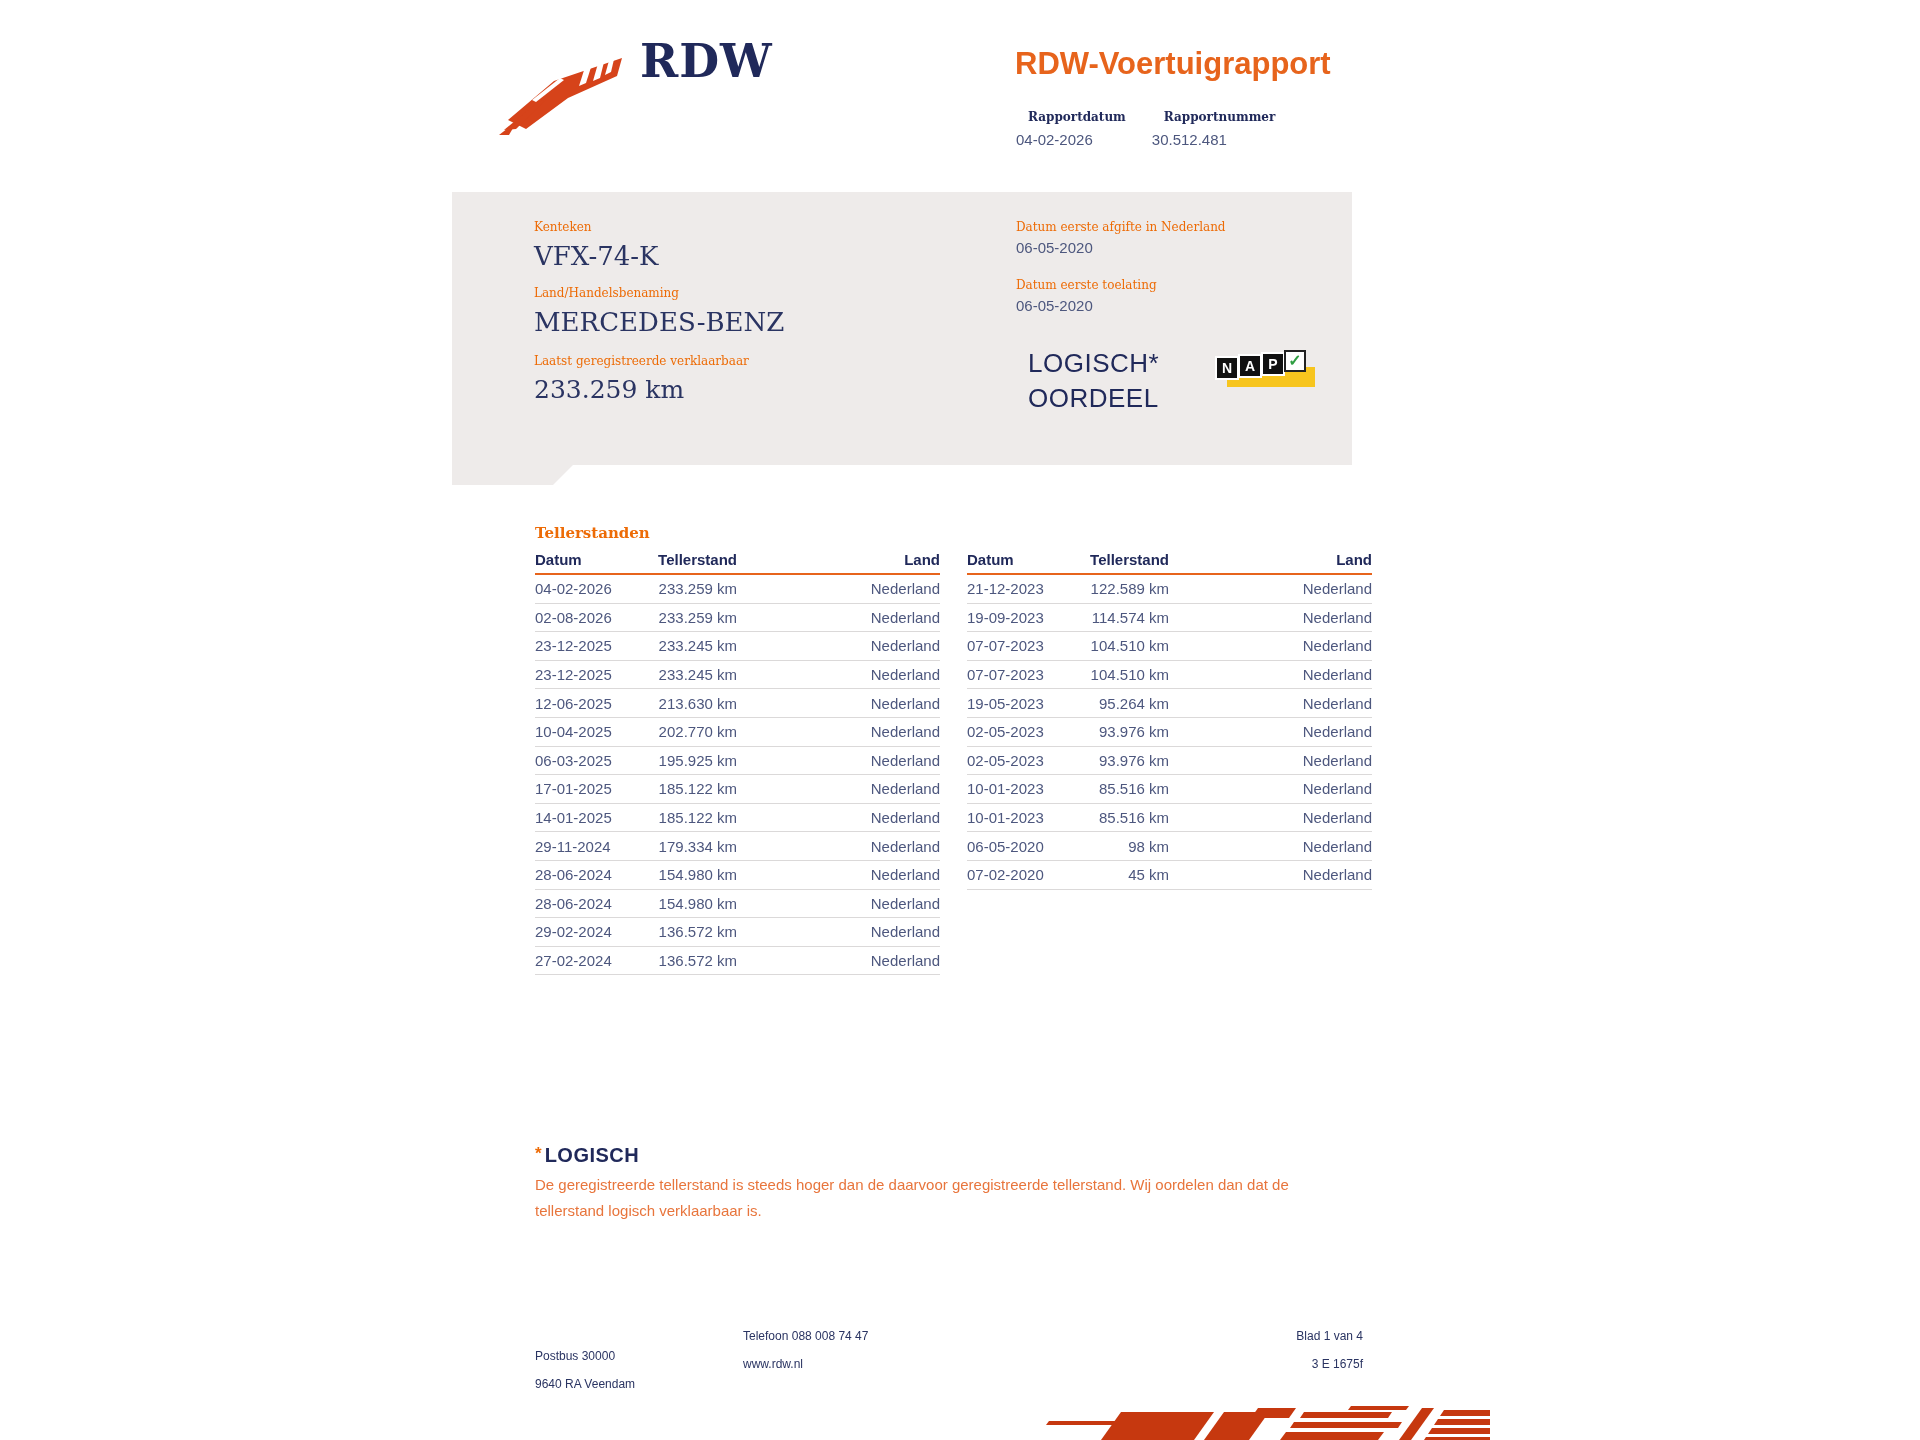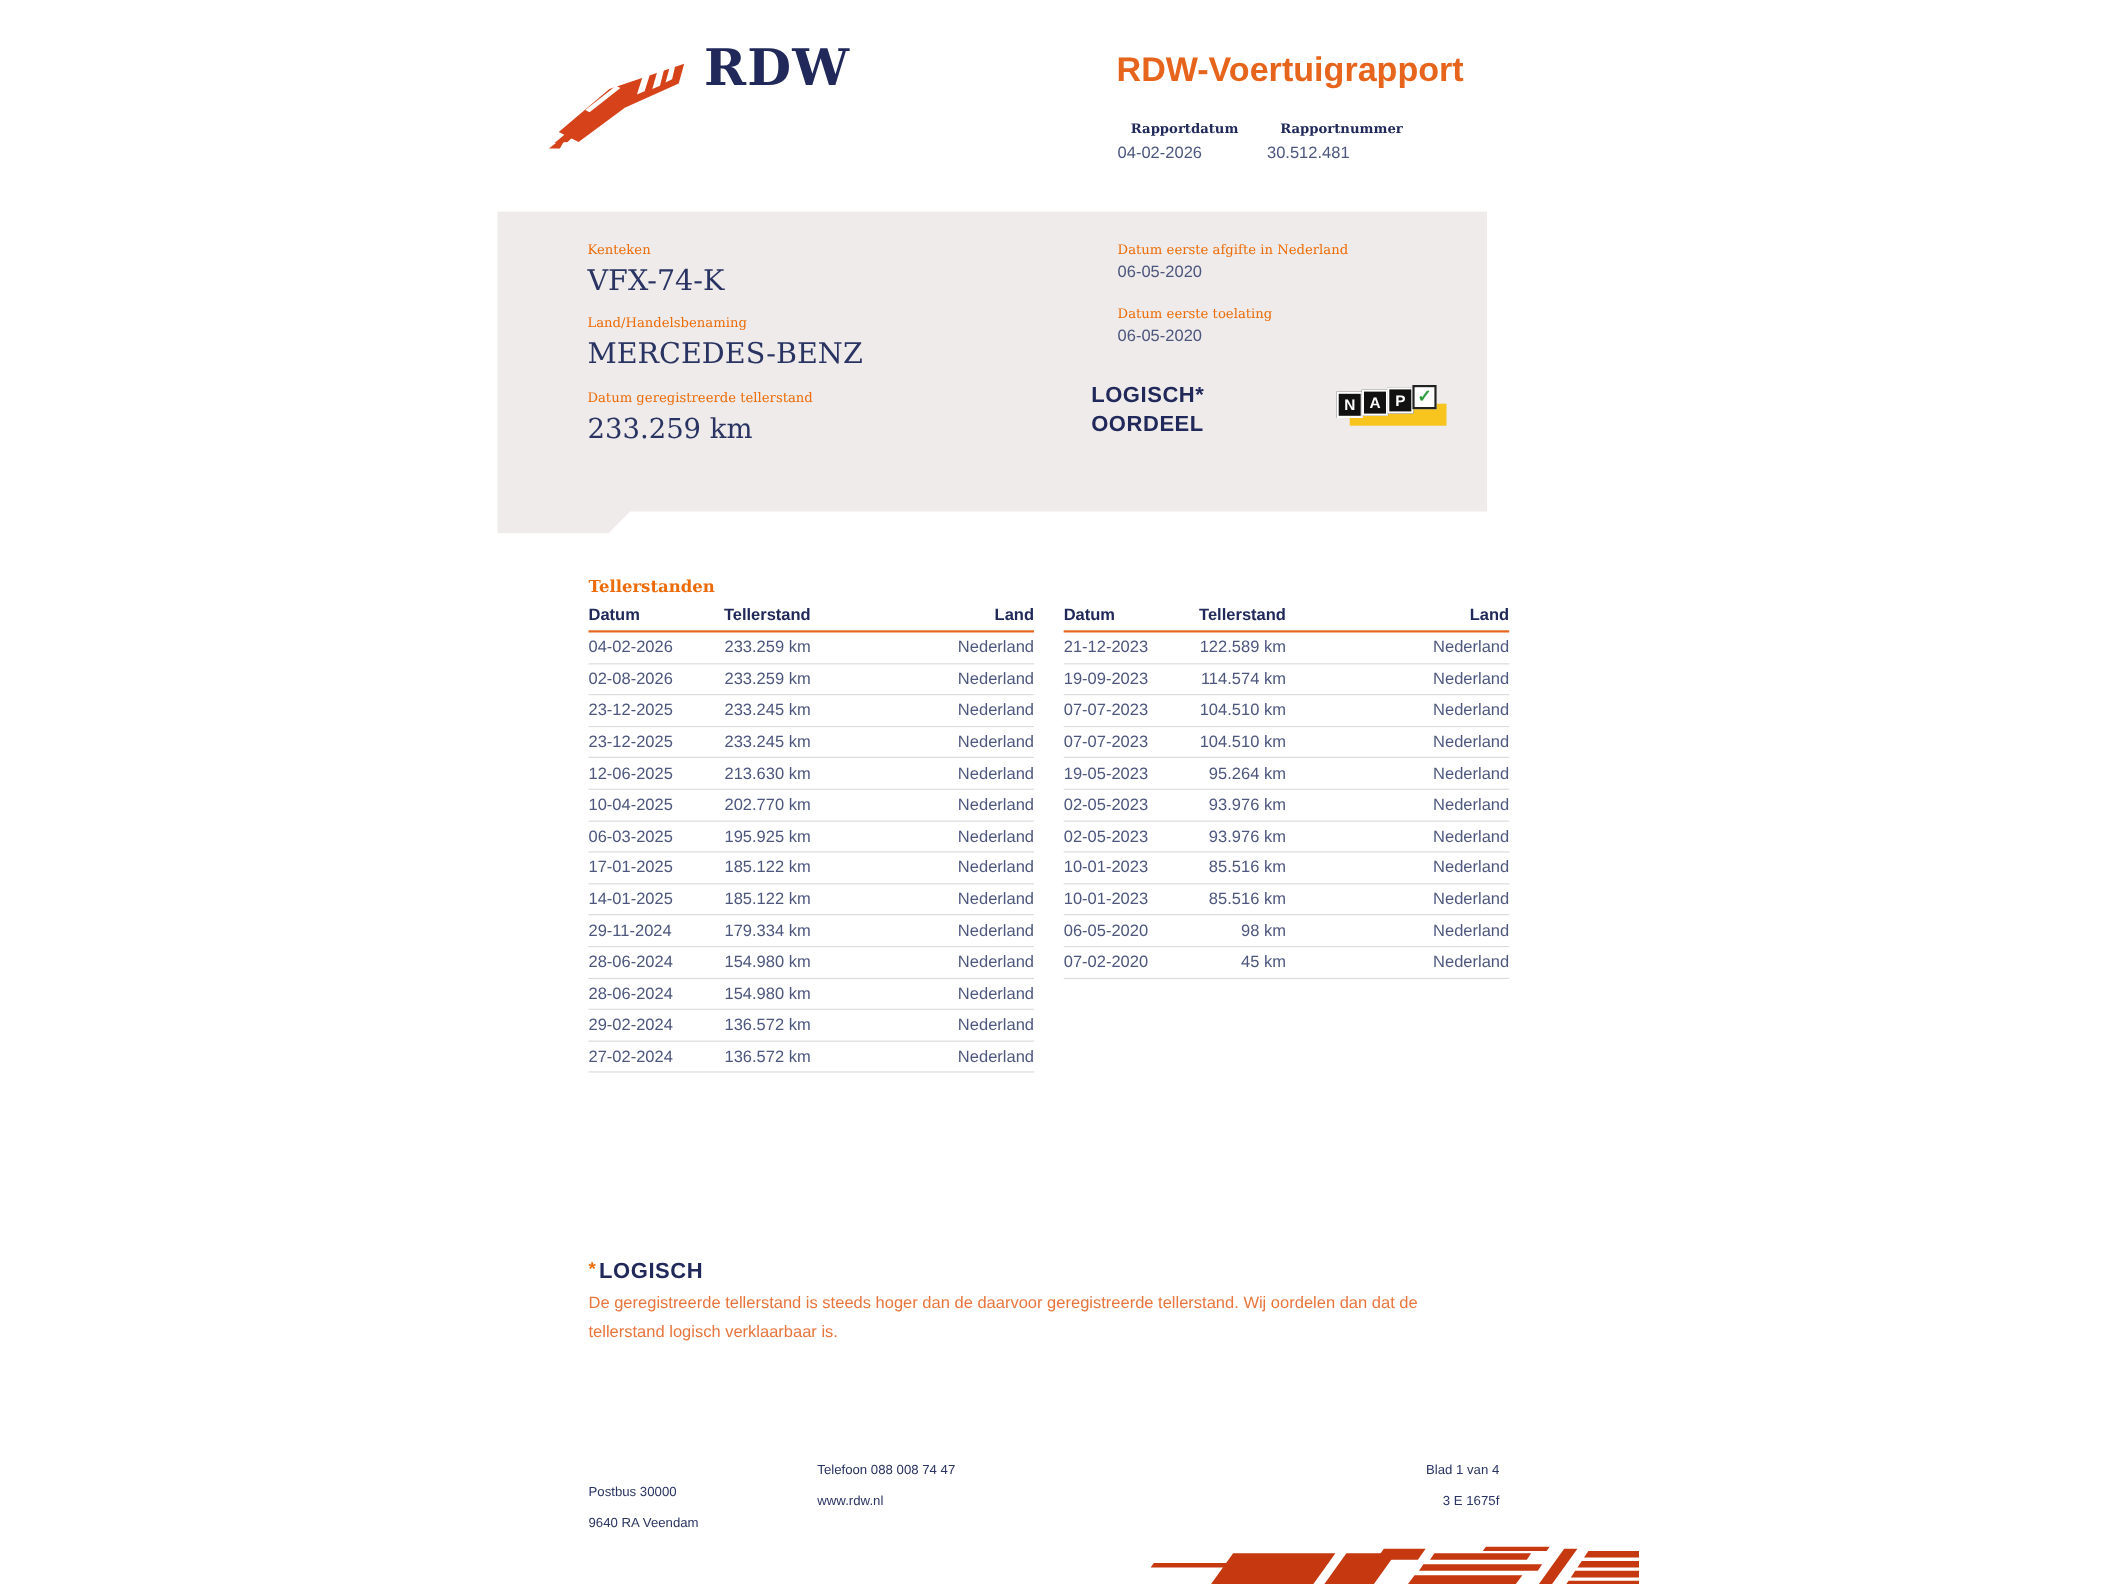--- a/index.html
+++ b/index.html
@@ -53,22 +53,22 @@
     font-family:"DejaVu Serif", serif;font-weight:400;font-size:12px;
     color:var(--label-orange);margin-bottom:5px;
   }
   .field-value-lg{
     font-family:"DejaVu Serif", serif;font-size:26px;color:var(--value-navy);
     line-height:1.34;margin-bottom:12px;
   }
   .field-value-sm{font-size:15px;color:var(--table-text);margin-bottom:22px;}
   .spacer-sm{height:14px;}
   .oordeel{
-    position:absolute;left:540px;top:154px;
-    font-weight:bold;font-size:20px;line-height:1.35;color:var(--navy);
+    position:absolute;left:576px;top:154px;
+    font-weight:normal;font-size:26px;line-height:1.35;color:var(--navy);
     letter-spacing:0.5px;
   }
   
   .nap{position:absolute;left:763px;top:158px;width:112px;height:44px;}
   .nap-yellow{
     position:absolute;left:12px;top:17px;width:88px;height:20px;
     background:var(--nap-yellow);
   }
   .nap-squares{position:absolute;left:0;top:0;display:flex;}
   .nap-sq{
@@ -154,21 +154,21 @@
   </div>
 </div>
 
 <div class="vehicle-box">
   <div class="box-left">
     <div class="field-label">Kenteken</div>
     <div class="field-value-lg">VFX-74-K</div>
     <div class="field-label">Land/Handelsbenaming</div>
     <div class="field-value-lg" style="margin-bottom:0;">MERCEDES-BENZ</div>
     <div class="spacer-sm"></div>
-    <div class="field-label">Datum geregistreerde tellerstand</div>
+    <div class="field-label">Laatst geregistreerde verklaarbaar</div>
     <div class="field-value-lg" style="font-size:25px;">233.259 km</div>
   </div>
 
   <div class="box-right">
     <div class="field-label">Datum eerste afgifte in Nederland</div>
     <div class="field-value-sm">06-05-2020</div>
     <div class="field-label">Datum eerste toelating</div>
     <div class="field-value-sm">06-05-2020</div>
   </div>
 

